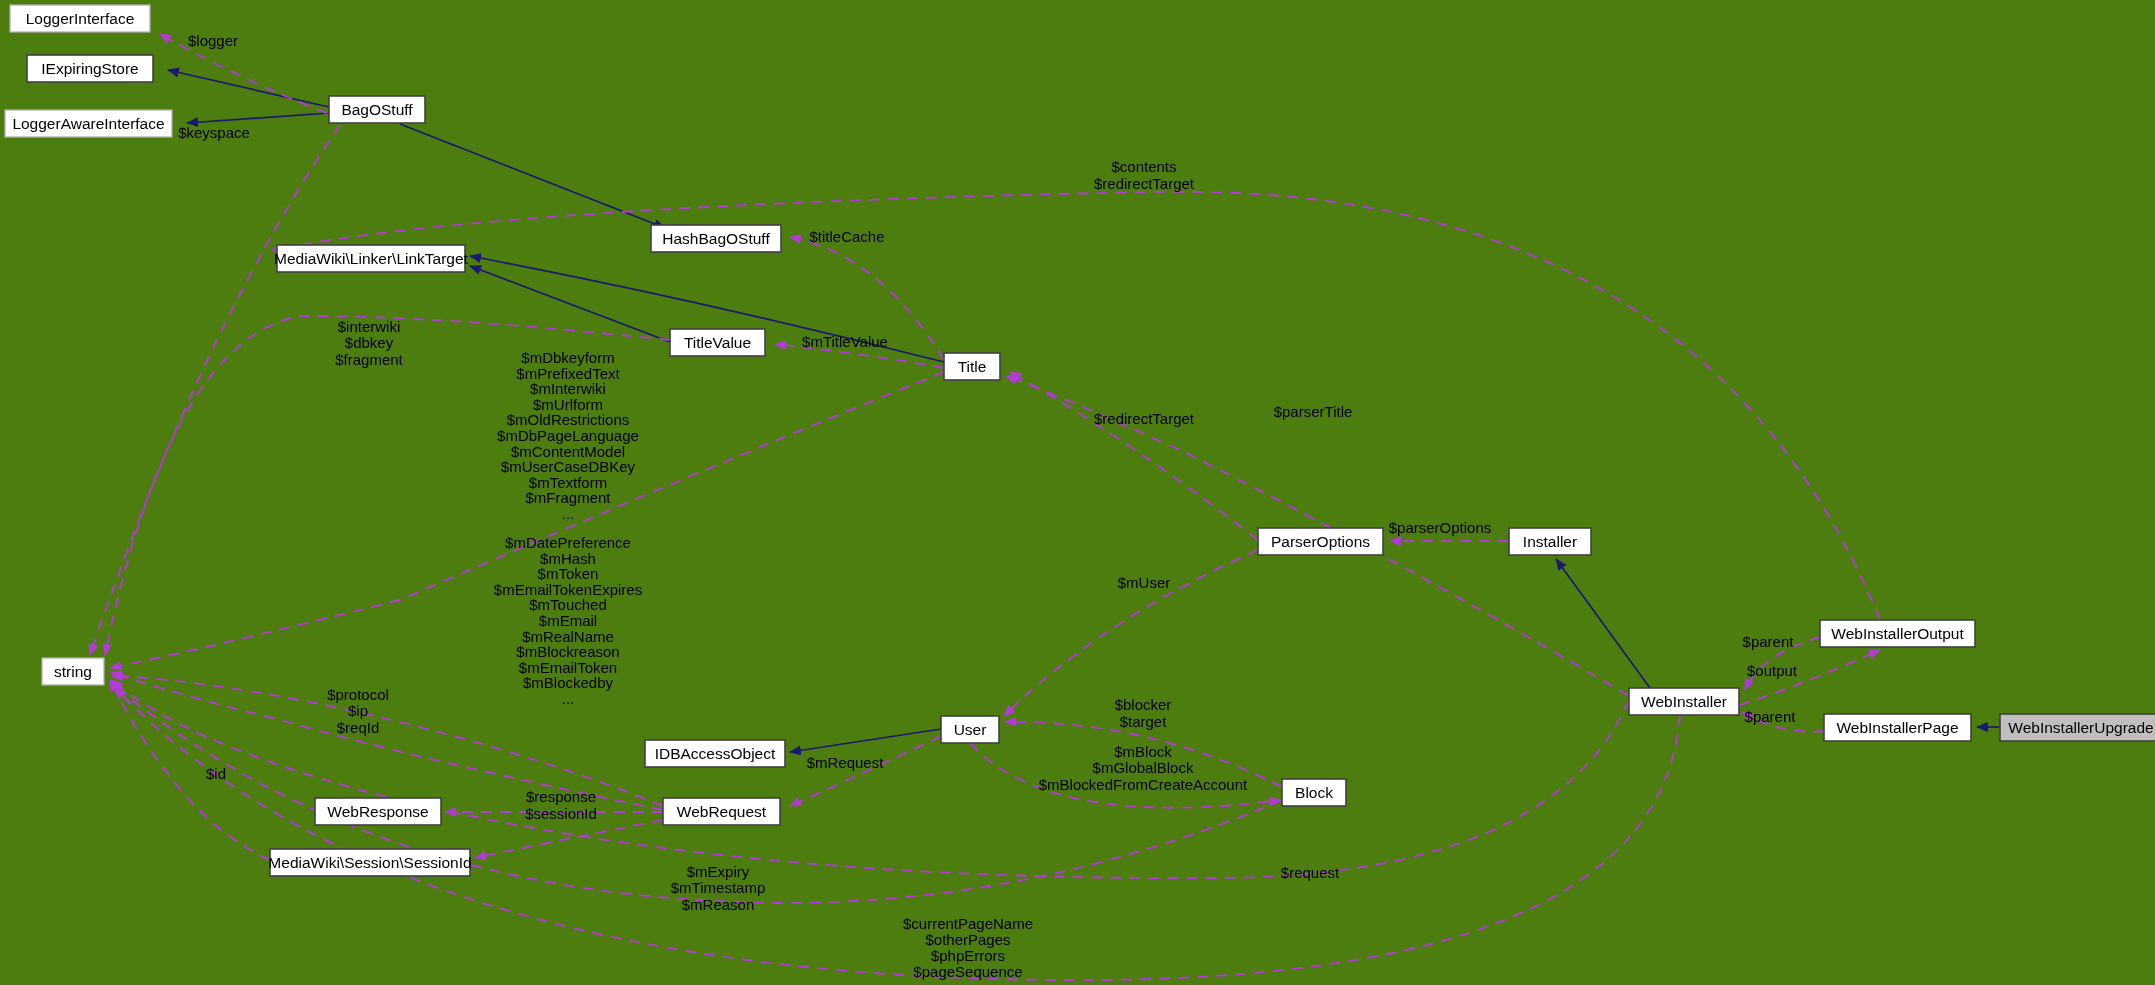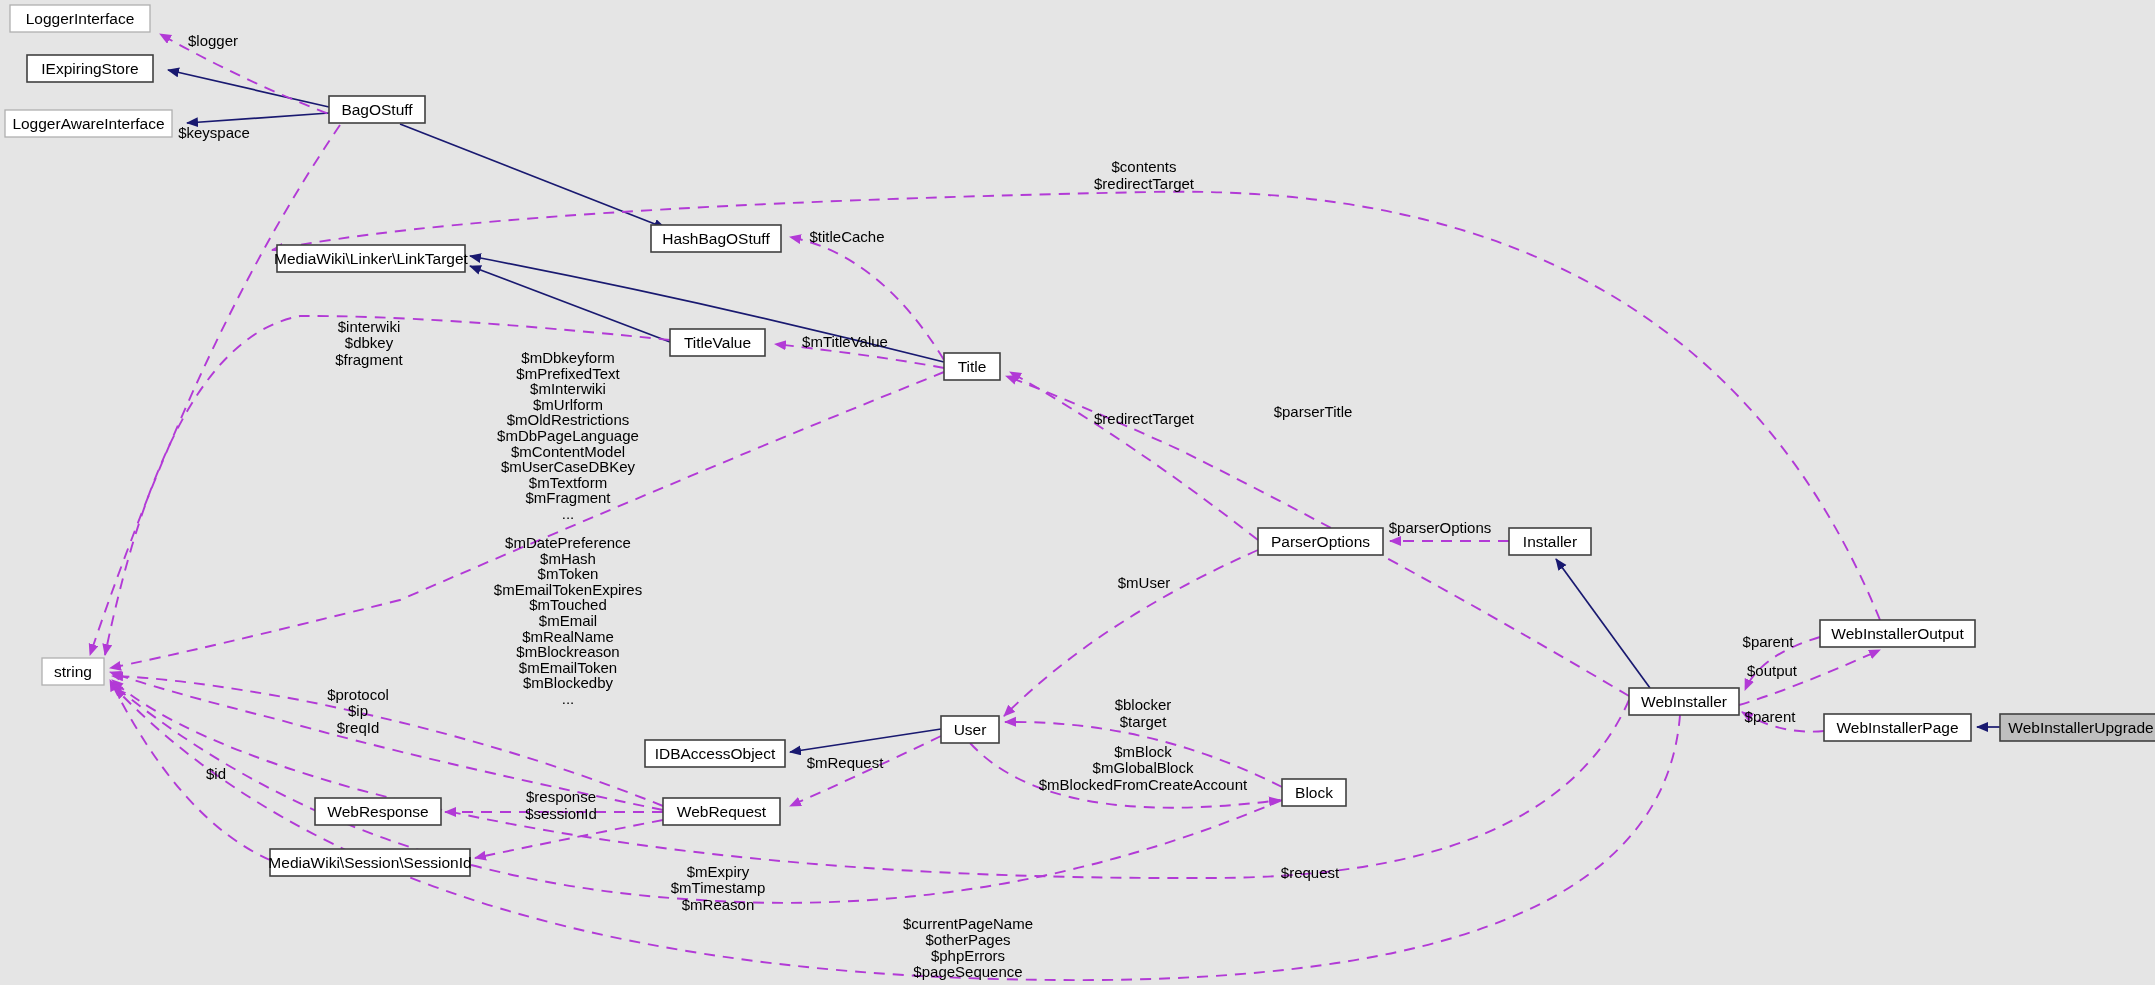--- a/index.html
+++ b/index.html
@@ -1,17 +1,17 @@
 <!DOCTYPE html>
 <html><head>
 <meta charset="utf-8">
 <style>
   html,body{margin:0;padding:0;background:#ffffff;}
   body{font-family:"Liberation Sans","DejaVu Sans",sans-serif;}
-  #diagram-root{position:relative;width:2155px;height:985px;overflow:hidden;background:#e5e5e5;}
+  #diagram-root{position:relative;width:2155px;height:985px;overflow:hidden;background:#4d7c0f;}
   svg#graph{position:absolute;left:0;top:0;width:2155px;height:985px;}
   .node-box{fill:#ffffff;stroke:#404040;stroke-width:1.6;}
   .node-box.thin{stroke:#b0b0b0;stroke-width:1.3;}
   .node-box.filled{fill:#bfbfbf;stroke:#404040;stroke-width:1.6;}
   .node-label{font-family:"Liberation Sans","DejaVu Sans",sans-serif;font-size:15.5px;fill:#000;text-anchor:middle;dominant-baseline:middle;}
   .edge-inherit{fill:none;stroke:#191970;stroke-width:1.7;}
   .edge-assoc{fill:none;stroke:#b23ad6;stroke-width:1.9;stroke-dasharray:11 8;}
   .edge-label{font-family:"Liberation Sans","DejaVu Sans",sans-serif;font-size:15px;fill:#000;text-anchor:middle;}
   .arrow-inherit{fill:#191970;}
   .arrow-assoc{fill:#b23ad6;}

